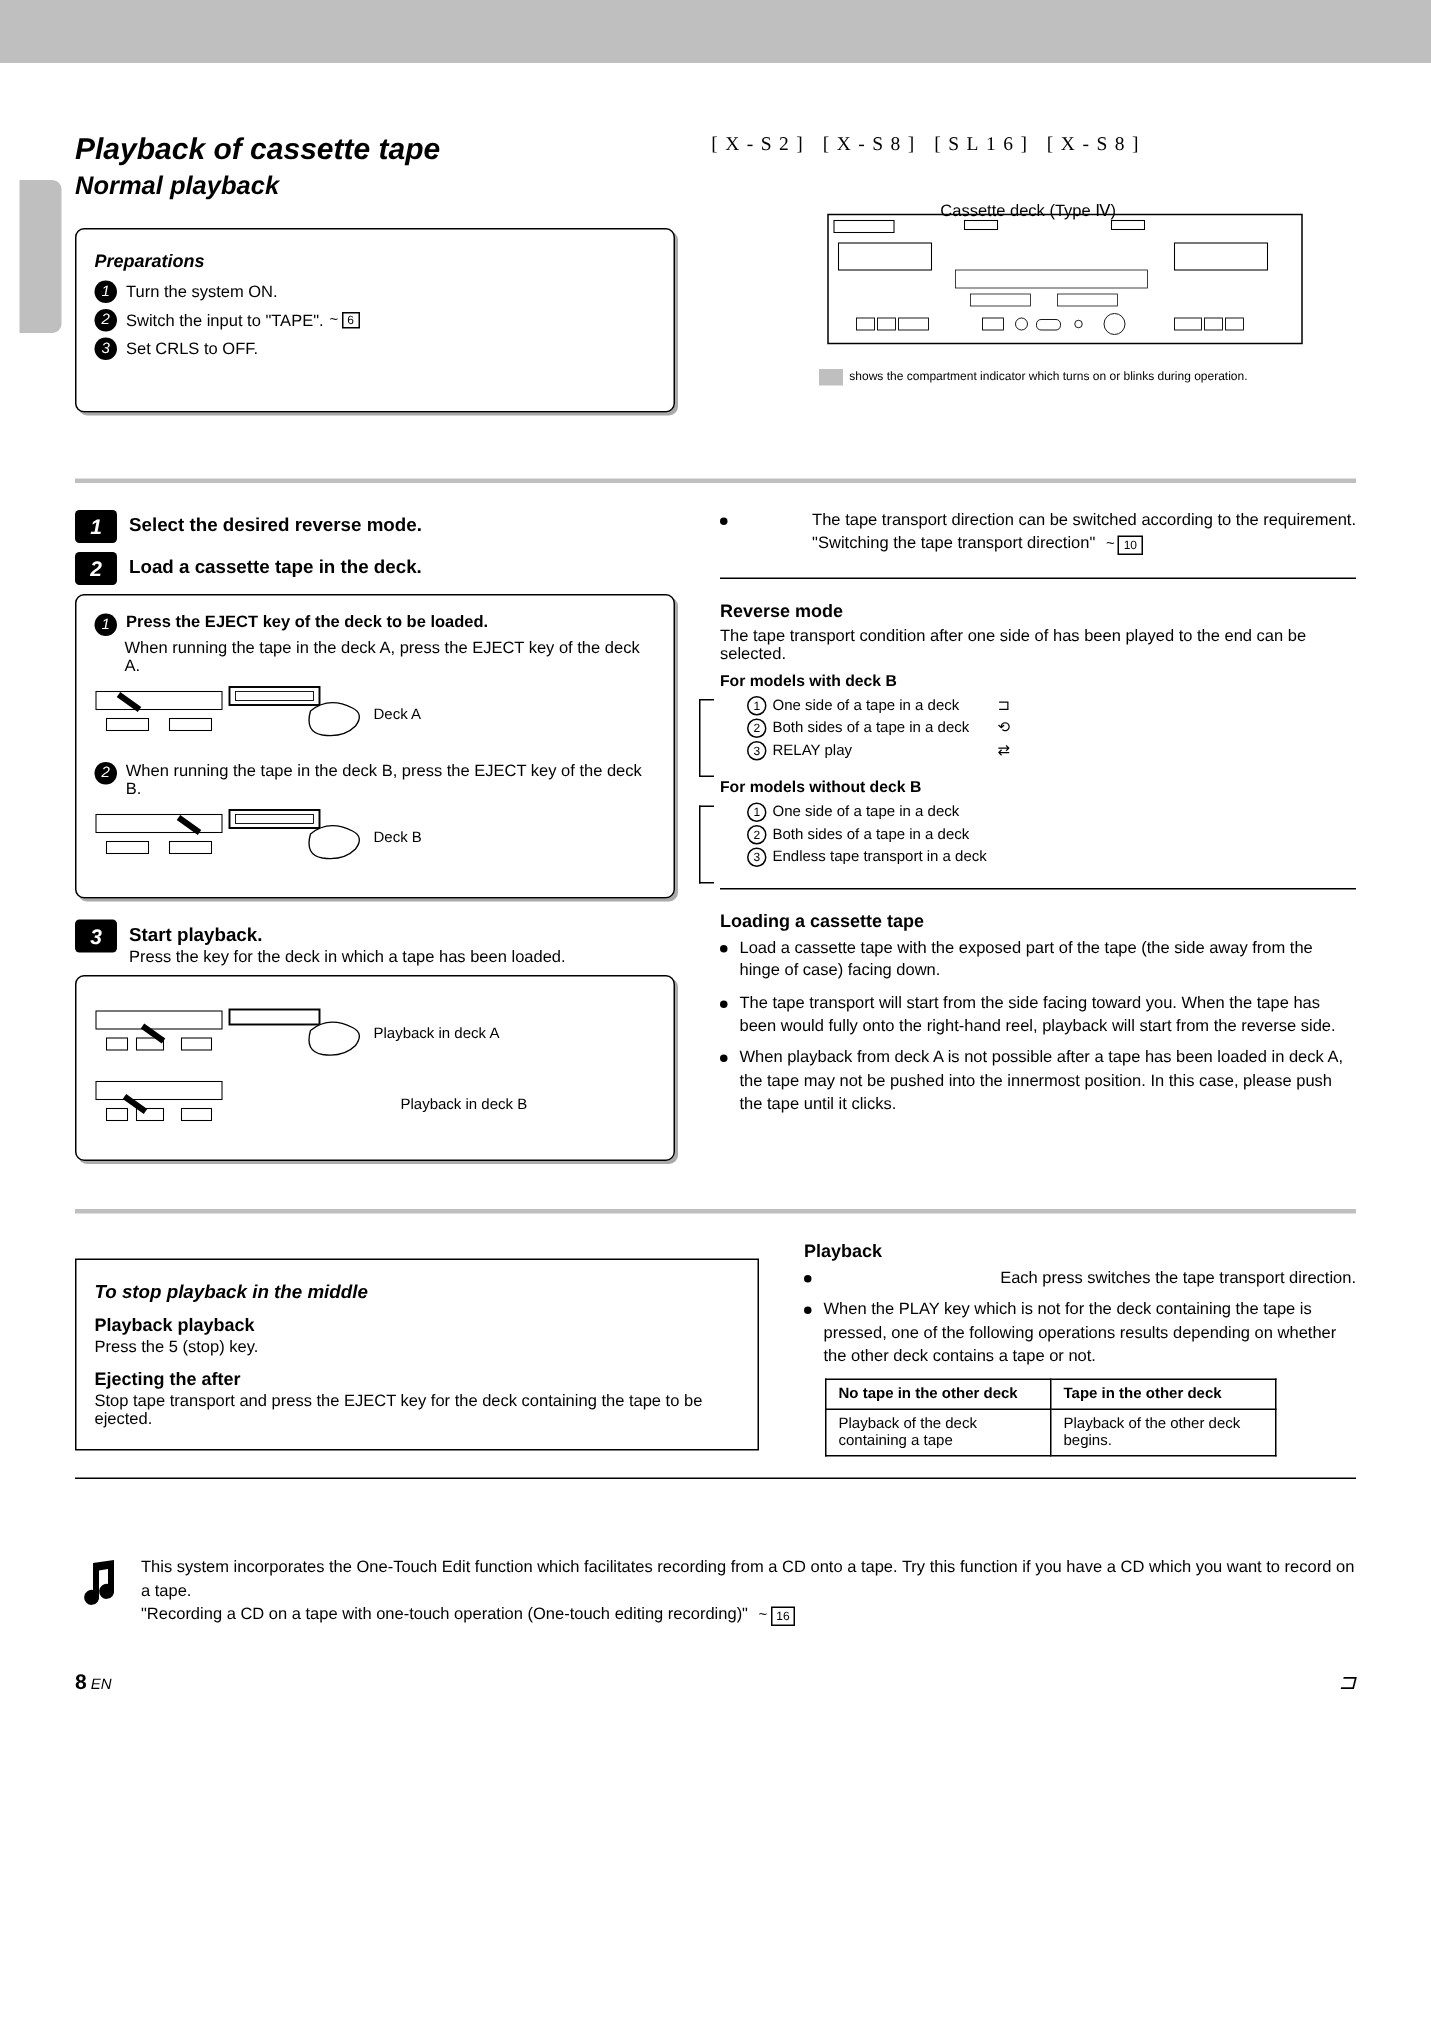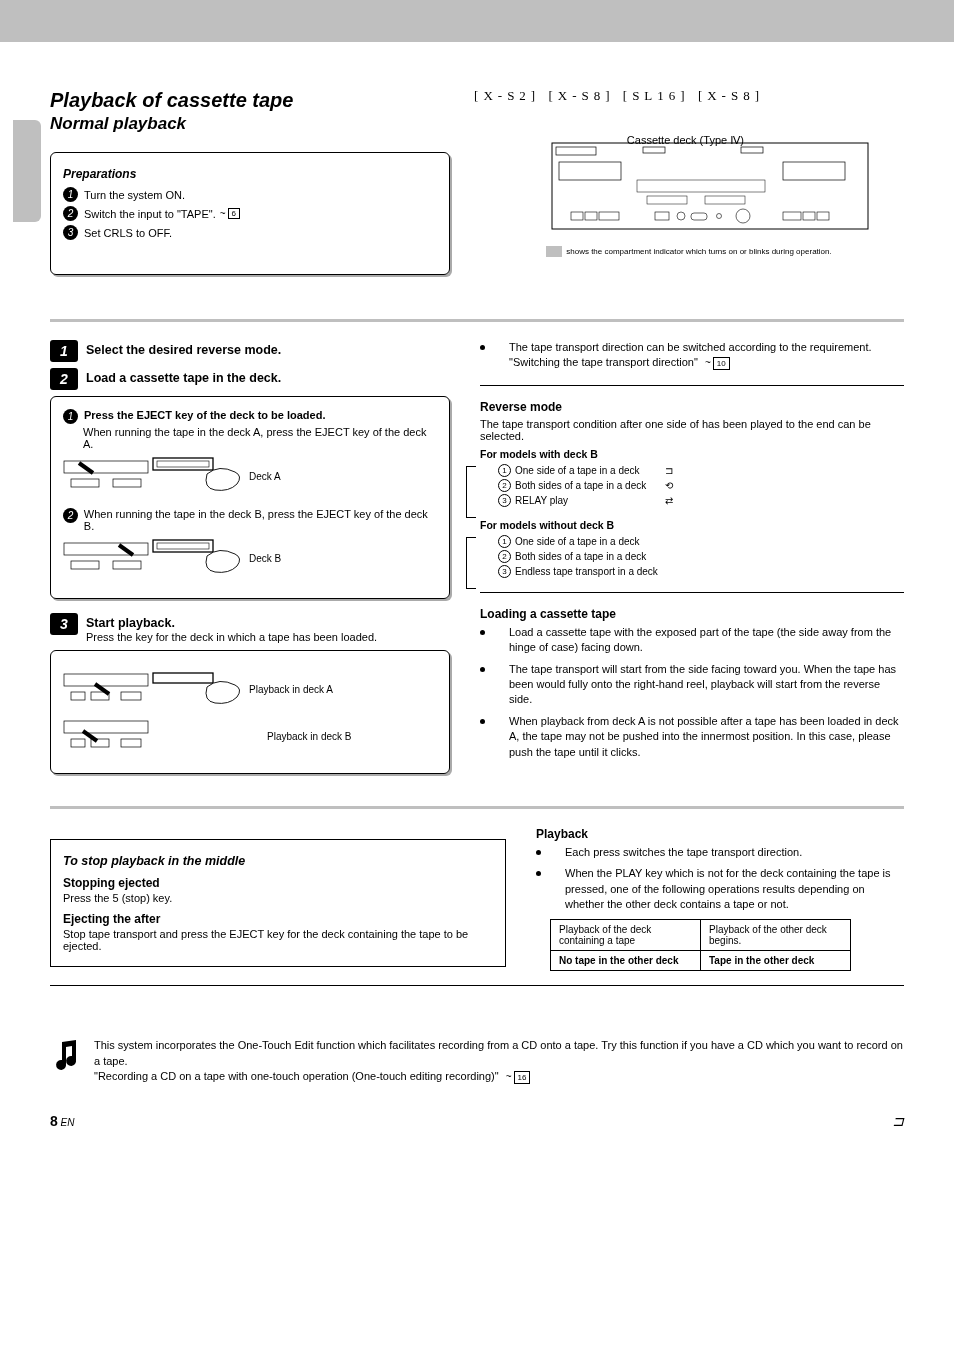--- a/index.html
+++ b/index.html
@@ -27,21 +27,21 @@
 .step-num { display: inline-block; width: 28px; height: 22px; background: #000; color: #fff; font-size: 14px; font-weight: bold; font-style: italic; border-radius: 3px; text-align: center; line-height: 22px; margin-right: 8px; }
 .step-row { display: flex; align-items: flex-start; margin-bottom: 6px; }
 .step-text { flex: 1; font-size: 12.5px; font-weight: bold; padding-top: 3px; }
 .step-small { font-weight: normal; font-size: 11px; }
 .inset-box { border: 1px solid #000; border-radius: 6px; box-shadow: 2px 2px 0 #aaa; padding: 12px 12px 18px 12px; font-size: 11px; margin-bottom: 14px; }
 .inset-box .ball { width: 15px; height: 15px; border-radius: 50%; background: #000; color: #fff; font-size: 10px; display: inline-flex; align-items: center; justify-content: center; margin-right: 6px; font-style: italic; vertical-align: middle; }
 .inset-img-row { display: flex; align-items: center; margin-top: 4px; }
 .inset-img-row svg { flex-shrink: 0; }
 hr.thick-gray { border: none; border-top: 3px solid #bfbfbf; margin: 18px 0; }
 hr.thin { border: none; border-top: 1px solid #000; margin: 14px 0; }
-.bullet-item { display: flex; gap: 24px; font-size: 11px; margin-bottom: 6px; line-height: 1.4; }
+.bullet-item { display: flex; gap: 8px; font-size: 11px; margin-bottom: 6px; line-height: 1.4; justify-content: space-between; }
 .bullet-item .dot { width: 5px; height: 5px; border-radius: 50%; background: #000; margin-top: 5px; flex-shrink: 0; }
 .right-heading { font-size: 12px; font-weight: bold; margin-bottom: 4px; }
 .right-sub { font-size: 11px; margin-bottom: 6px; }
 .circle-num { display: inline-flex; width: 13px; height: 13px; border: 1px solid #000; border-radius: 50%; align-items: center; justify-content: center; font-size: 8px; margin-right: 4px; }
 .mode-list { margin-left: 18px; font-size: 10px; }
 .mode-list .row { display: flex; align-items: center; margin-bottom: 2px; }
 .mode-list .label-part { width: 150px; }
 .bracket-line { border-left: 1px solid #000; border-top: 1px solid #000; border-bottom: 1px solid #000; width: 10px; height: 52px; position: absolute; margin-left: -14px; margin-top: 2px; }
 .mode-group { position: relative; margin-bottom: 12px; }
 .pause-box { border: 1px solid #000; padding: 14px 12px; font-size: 12px; width: 456px; margin-top: 12px; }
@@ -280,45 +280,45 @@
         </div>
     </div>
   </div>
 
   <hr class="thick-gray">
 
   <div style="display:flex; gap:30px;">
     <div>
       <div class="pause-box">
         <h4>To stop playback in the middle</h4>
-        <div class="sub-h">Stopping ejected</div>
+        <div class="sub-h">Playback playback</div>
         <div class="body-t">Press the 5 (stop) key.</div>
         <div class="sub-h">Ejecting the after</div>
         <div class="body-t">Stop tape transport and press the EJECT key for the deck containing the tape to be ejected.</div>
       </div>
     </div>
     <div style="flex:1;">
       <div class="right-heading">Playback</div>
       <div class="bullet-item">
           <span class="dot"></span>
           <span>Each press switches the tape transport direction.</span>
         </div>
       <div class="bullet-item">
           <span class="dot"></span>
           <span>When the PLAY key which is not for the deck containing the tape is pressed, one of the following operations results depending on whether the other deck contains a tape or not.</span>
         </div>
       <table style="border-collapse:collapse; font-size:10px; margin-top:6px; margin-left:14px;">
         <tbody>
             <tr>
+          <td style="border:1px solid #000; padding:4px 8px; width:150px; font-weight:bold;">No tape in the other deck</td>
+          <td style="border:1px solid #000; padding:4px 8px; width:150px; font-weight:bold;">Tape in the other deck</td>
+        </tr>
+        <tr>
           <td style="border:1px solid #000; padding:4px 8px;">Playback of the deck containing a tape</td>
           <td style="border:1px solid #000; padding:4px 8px;">Playback of the other deck begins.</td>
-        </tr>
-        <tr>
-          <td style="border:1px solid #000; padding:4px 8px; width:150px; font-weight:bold;">No tape in the other deck</td>
-          <td style="border:1px solid #000; padding:4px 8px; width:150px; font-weight:bold;">Tape in the other deck</td>
         </tr>
       </tbody>
         </table>
     </div>
   </div>
 
   <hr class="thin">
 
   <div class="note-row">
     <svg class="note-icon" viewBox="0 0 34 34">

